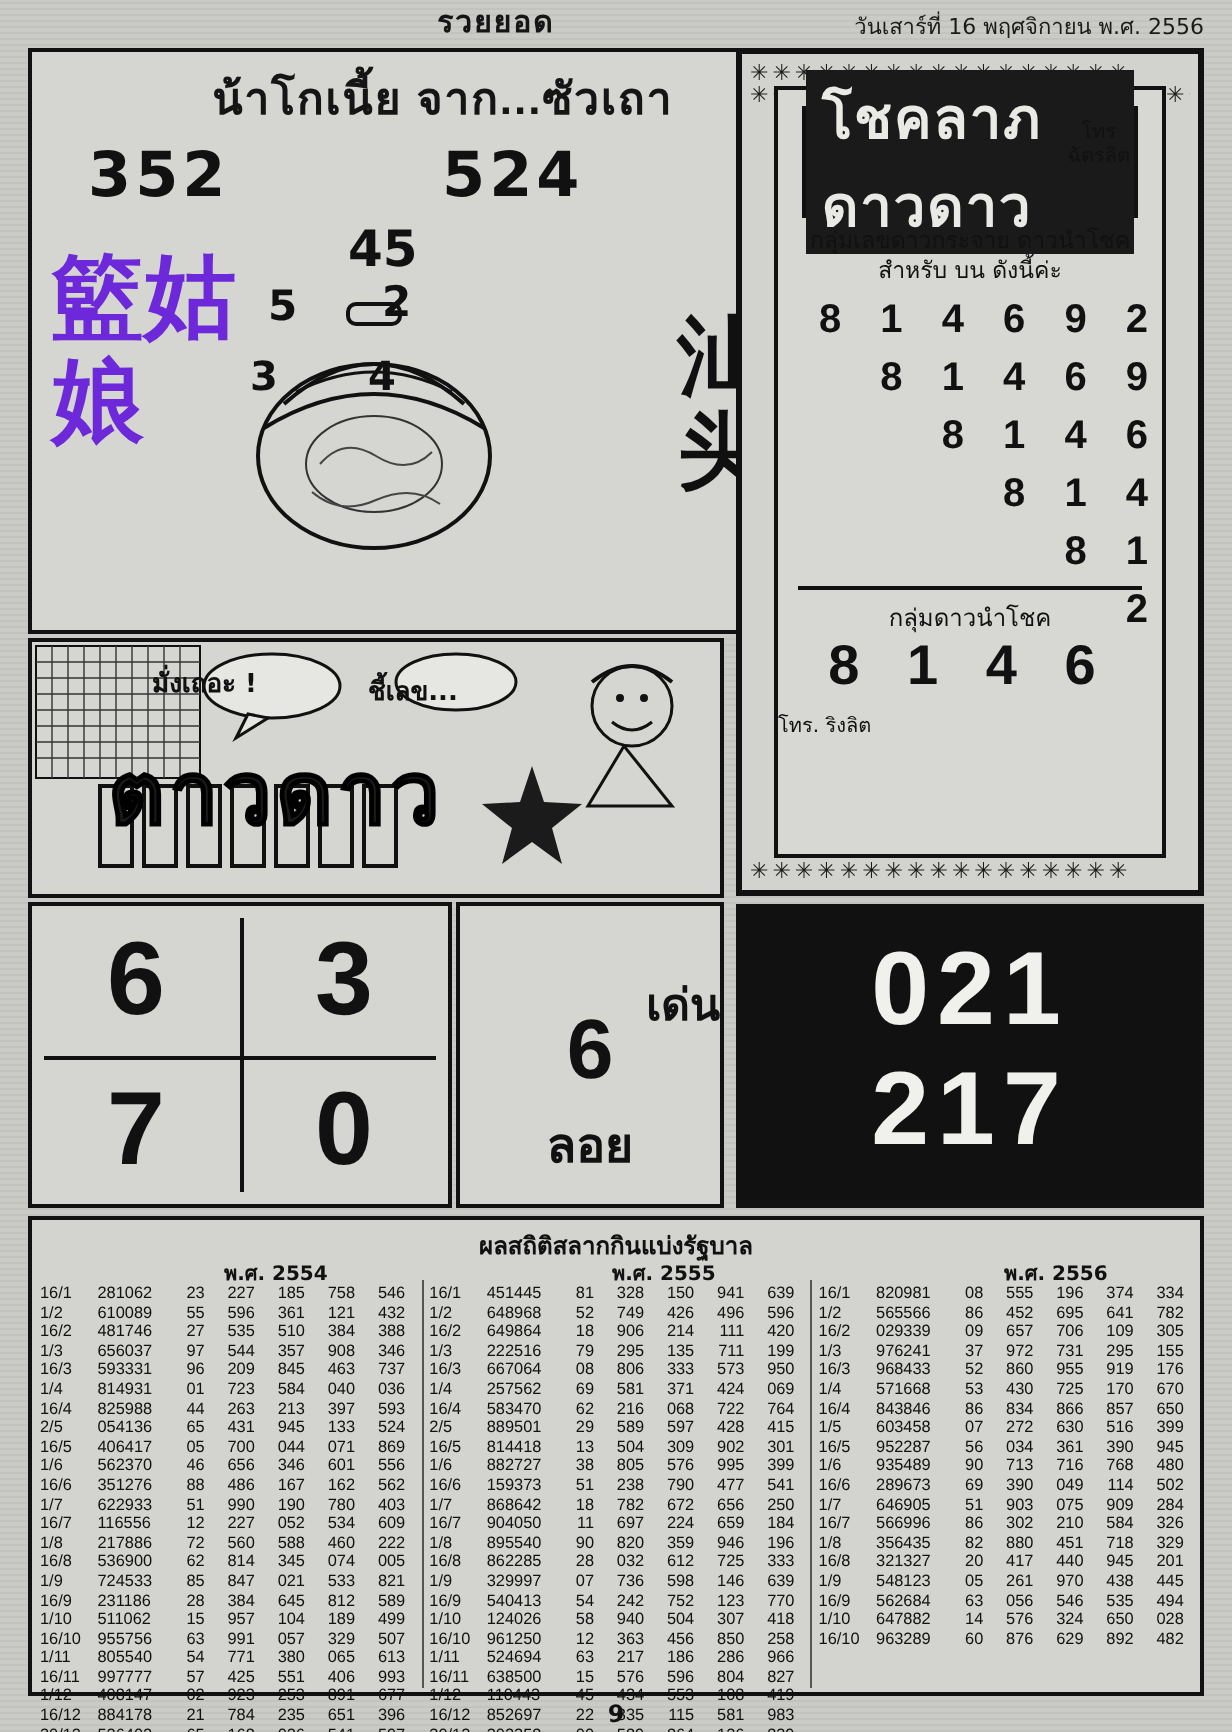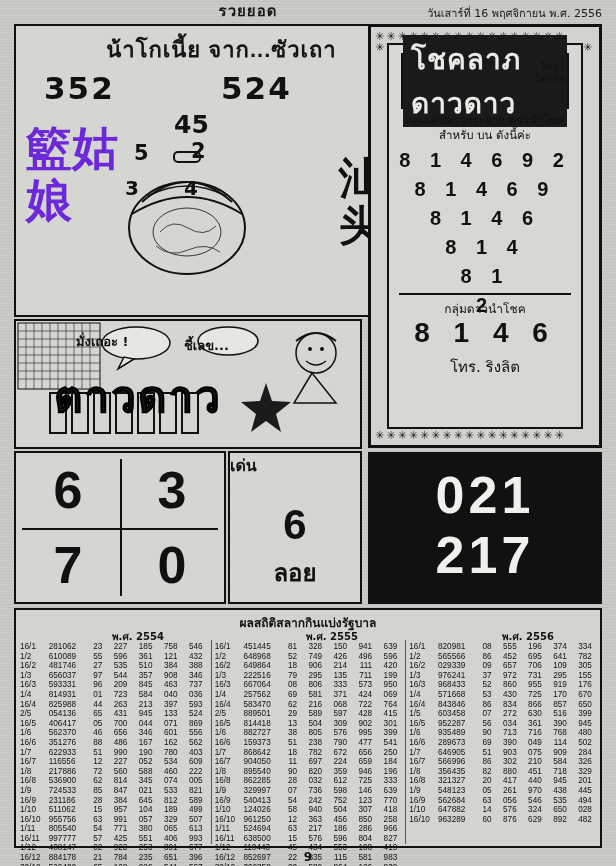--- a/index.html
+++ b/index.html
@@ -93,21 +93,21 @@
     font-size:52px; font-weight:bold; font-family:"Liberation Sans", sans-serif;
   }
   .gridC .c1{ left:0; top:0; }
   .gridC .c2{ left:50%; top:0; }
   .gridC .c3{ left:0; top:50%; }
   .gridC .c4{ left:50%; top:50%; }
   .gridC .vline{ position:absolute; left:50%; top:6px; bottom:6px; width:2px; background:#111;}
   .gridC .hline{ position:absolute; top:50%; left:6px; right:6px; height:2px; background:#111;}
   
   #panelD{ left:228px; top:451px; width:134px; height:153px; }
-  .denText{ position:absolute; left:0; top:0; width:100%; text-align:left; font-size:16px; font-weight:bold;}
+  .denText{ position:absolute; left:0; top:32px; width:100%; text-align:right; font-size:22px; font-weight:bold;}
   .denNum{ position:absolute; left:0; top:48px; width:100%; text-align:center; font-size:42px; font-weight:bold; font-family:"Liberation Sans", sans-serif;}
   .denLoy{ position:absolute; left:0; top:100px; width:100%; text-align:center; font-size:24px; font-weight:bold;}
   
   #panelR{ left:368px; top:24px; width:234px; height:424px;
            border:3px solid #111; background:#d2d2ce; }
   .star-row{
     position:absolute; font-size:11px; letter-spacing:2px; color:#1b1b1b; overflow:hidden; white-space:nowrap;
   }
   .inner-r{
     position:absolute; left:16px; top:16px; right:16px; bottom:16px;
@@ -124,28 +124,28 @@
   }
   .logoSide{
     position:absolute; right:16px; top:16px; font-size:10px; line-height:12px; text-align:center;
   }
   .r-caption{
     position:absolute; left:0; top:68px; width:100%; text-align:center;
     font-size:11.5px; line-height:15px;
   }
   .r-nums{ position:absolute; left:0; top:104px; width:100%; }
   .r-nums div{
-    text-align:center; font-size:20px; font-weight:bold; letter-spacing:7px;
+    text-align:right; font-size:20px; font-weight:bold; letter-spacing:7px;
     margin-bottom:6px; font-family:"Liberation Sans", sans-serif;
   }
   .r-div{ position:absolute; left:10px; right:10px; top:248px; height:2px; background:#111;}
   .r-sub{ position:absolute; left:0; top:254px; width:100%; text-align:center; font-size:12px;}
   .r-lucky{ position:absolute; left:0; top:272px; width:100%; text-align:center;
             font-size:28px; font-weight:bold; letter-spacing:8px; font-family:"Liberation Sans", sans-serif;}
-  .r-foot{ position:absolute; left:0; top:310px; width:100%; text-align:center; font-size:15px;}
+  .r-foot{ position:absolute; left:0; top:310px; width:100%; text-align:left; font-size:10px;}
   
   #panelK{ left:368px; top:452px; width:234px; height:152px;
            background:#111; border:3px solid #111; }
   .kNum{
     color:#f0f0ec; font-size:52px; font-weight:bold; text-align:center;
     letter-spacing:4px; font-family:"Liberation Sans", sans-serif;
     line-height:60px;
   }
   #panelK .pad{ padding-top:10px;}
   

